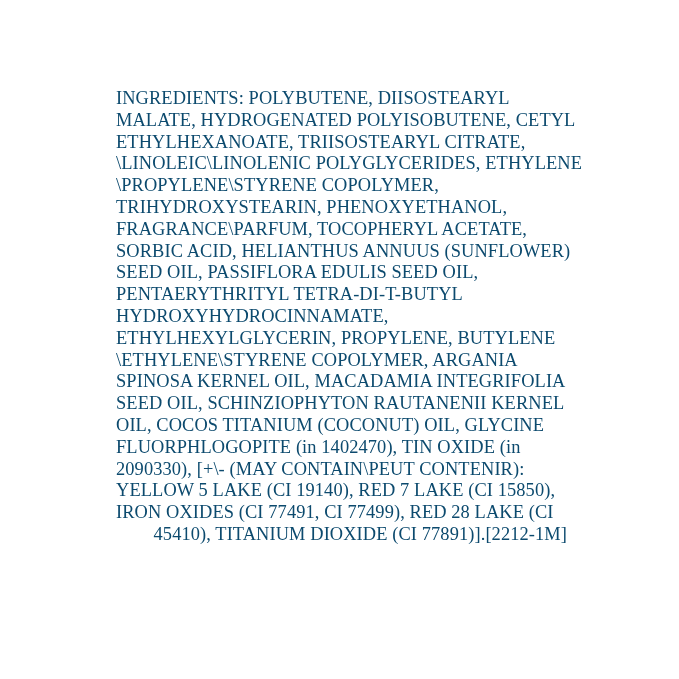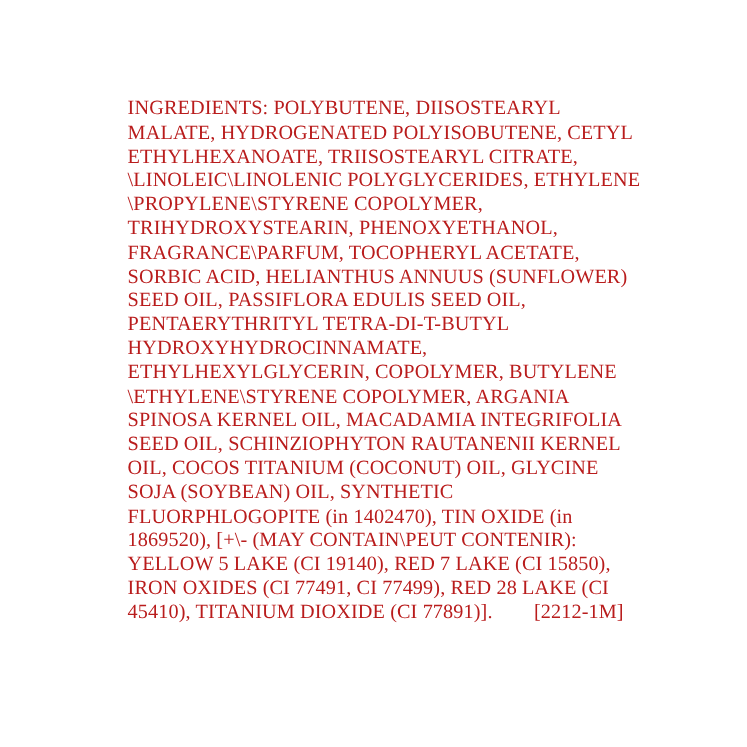--- a/index.html
+++ b/index.html
@@ -14,54 +14,53 @@
     overflow: hidden;
     font-family: "Liberation Serif", "DejaVu Serif", serif;
   }
   .ingredients-label {
     position: absolute;
     left: 116px;
     top: 88px;
     width: 451px;
     font-size: 18.4px;
     line-height: 21.8px;
-    color: #b91c1c;
+    color: #0c4a6e;
     letter-spacing: 0.1px;
   }
   .ing-line {
     white-space: pre;
   }
   .ing-line-last {
     display: flex;
-    justify-content: space-between;
+    justify-content: flex-end;
     white-space: pre;
   }
 </style>
 </head>
 <body>
 
 <div class="ingredients-label">
   <div class="ing-line">INGREDIENTS: POLYBUTENE, DIISOSTEARYL</div>
   <div class="ing-line">MALATE, HYDROGENATED POLYISOBUTENE, CETYL</div>
   <div class="ing-line">ETHYLHEXANOATE, TRIISOSTEARYL CITRATE,</div>
   <div class="ing-line">\LINOLEIC\LINOLENIC POLYGLYCERIDES, ETHYLENE</div>
   <div class="ing-line">\PROPYLENE\STYRENE COPOLYMER,</div>
   <div class="ing-line">TRIHYDROXYSTEARIN, PHENOXYETHANOL,</div>
   <div class="ing-line">FRAGRANCE\PARFUM, TOCOPHERYL ACETATE,</div>
   <div class="ing-line">SORBIC ACID, HELIANTHUS ANNUUS (SUNFLOWER)</div>
   <div class="ing-line">SEED OIL, PASSIFLORA EDULIS SEED OIL,</div>
   <div class="ing-line">PENTAERYTHRITYL TETRA-DI-T-BUTYL</div>
   <div class="ing-line">HYDROXYHYDROCINNAMATE,</div>
-  <div class="ing-line">ETHYLHEXYLGLYCERIN, COPOLYMER, BUTYLENE</div>
+  <div class="ing-line">ETHYLHEXYLGLYCERIN, PROPYLENE, BUTYLENE</div>
   <div class="ing-line">\ETHYLENE\STYRENE COPOLYMER, ARGANIA</div>
   <div class="ing-line">SPINOSA KERNEL OIL, MACADAMIA INTEGRIFOLIA</div>
   <div class="ing-line">SEED OIL, SCHINZIOPHYTON RAUTANENII KERNEL</div>
   <div class="ing-line">OIL, COCOS TITANIUM (COCONUT) OIL, GLYCINE</div>
-  <div class="ing-line">SOJA (SOYBEAN) OIL, SYNTHETIC</div>
   <div class="ing-line">FLUORPHLOGOPITE (in 1402470), TIN OXIDE (in</div>
-  <div class="ing-line">1869520), [+\- (MAY CONTAIN\PEUT CONTENIR):</div>
+  <div class="ing-line">2090330), [+\- (MAY CONTAIN\PEUT CONTENIR):</div>
   <div class="ing-line">YELLOW 5 LAKE (CI 19140), RED 7 LAKE (CI 15850),</div>
   <div class="ing-line">IRON OXIDES (CI 77491, CI 77499), RED 28 LAKE (CI</div>
   <div class="ing-line-last">
     <span>45410), TITANIUM DIOXIDE (CI 77891)].</span>
     <span>[2212-1M]</span>
   </div>
 </div>
 
 </body></html>

